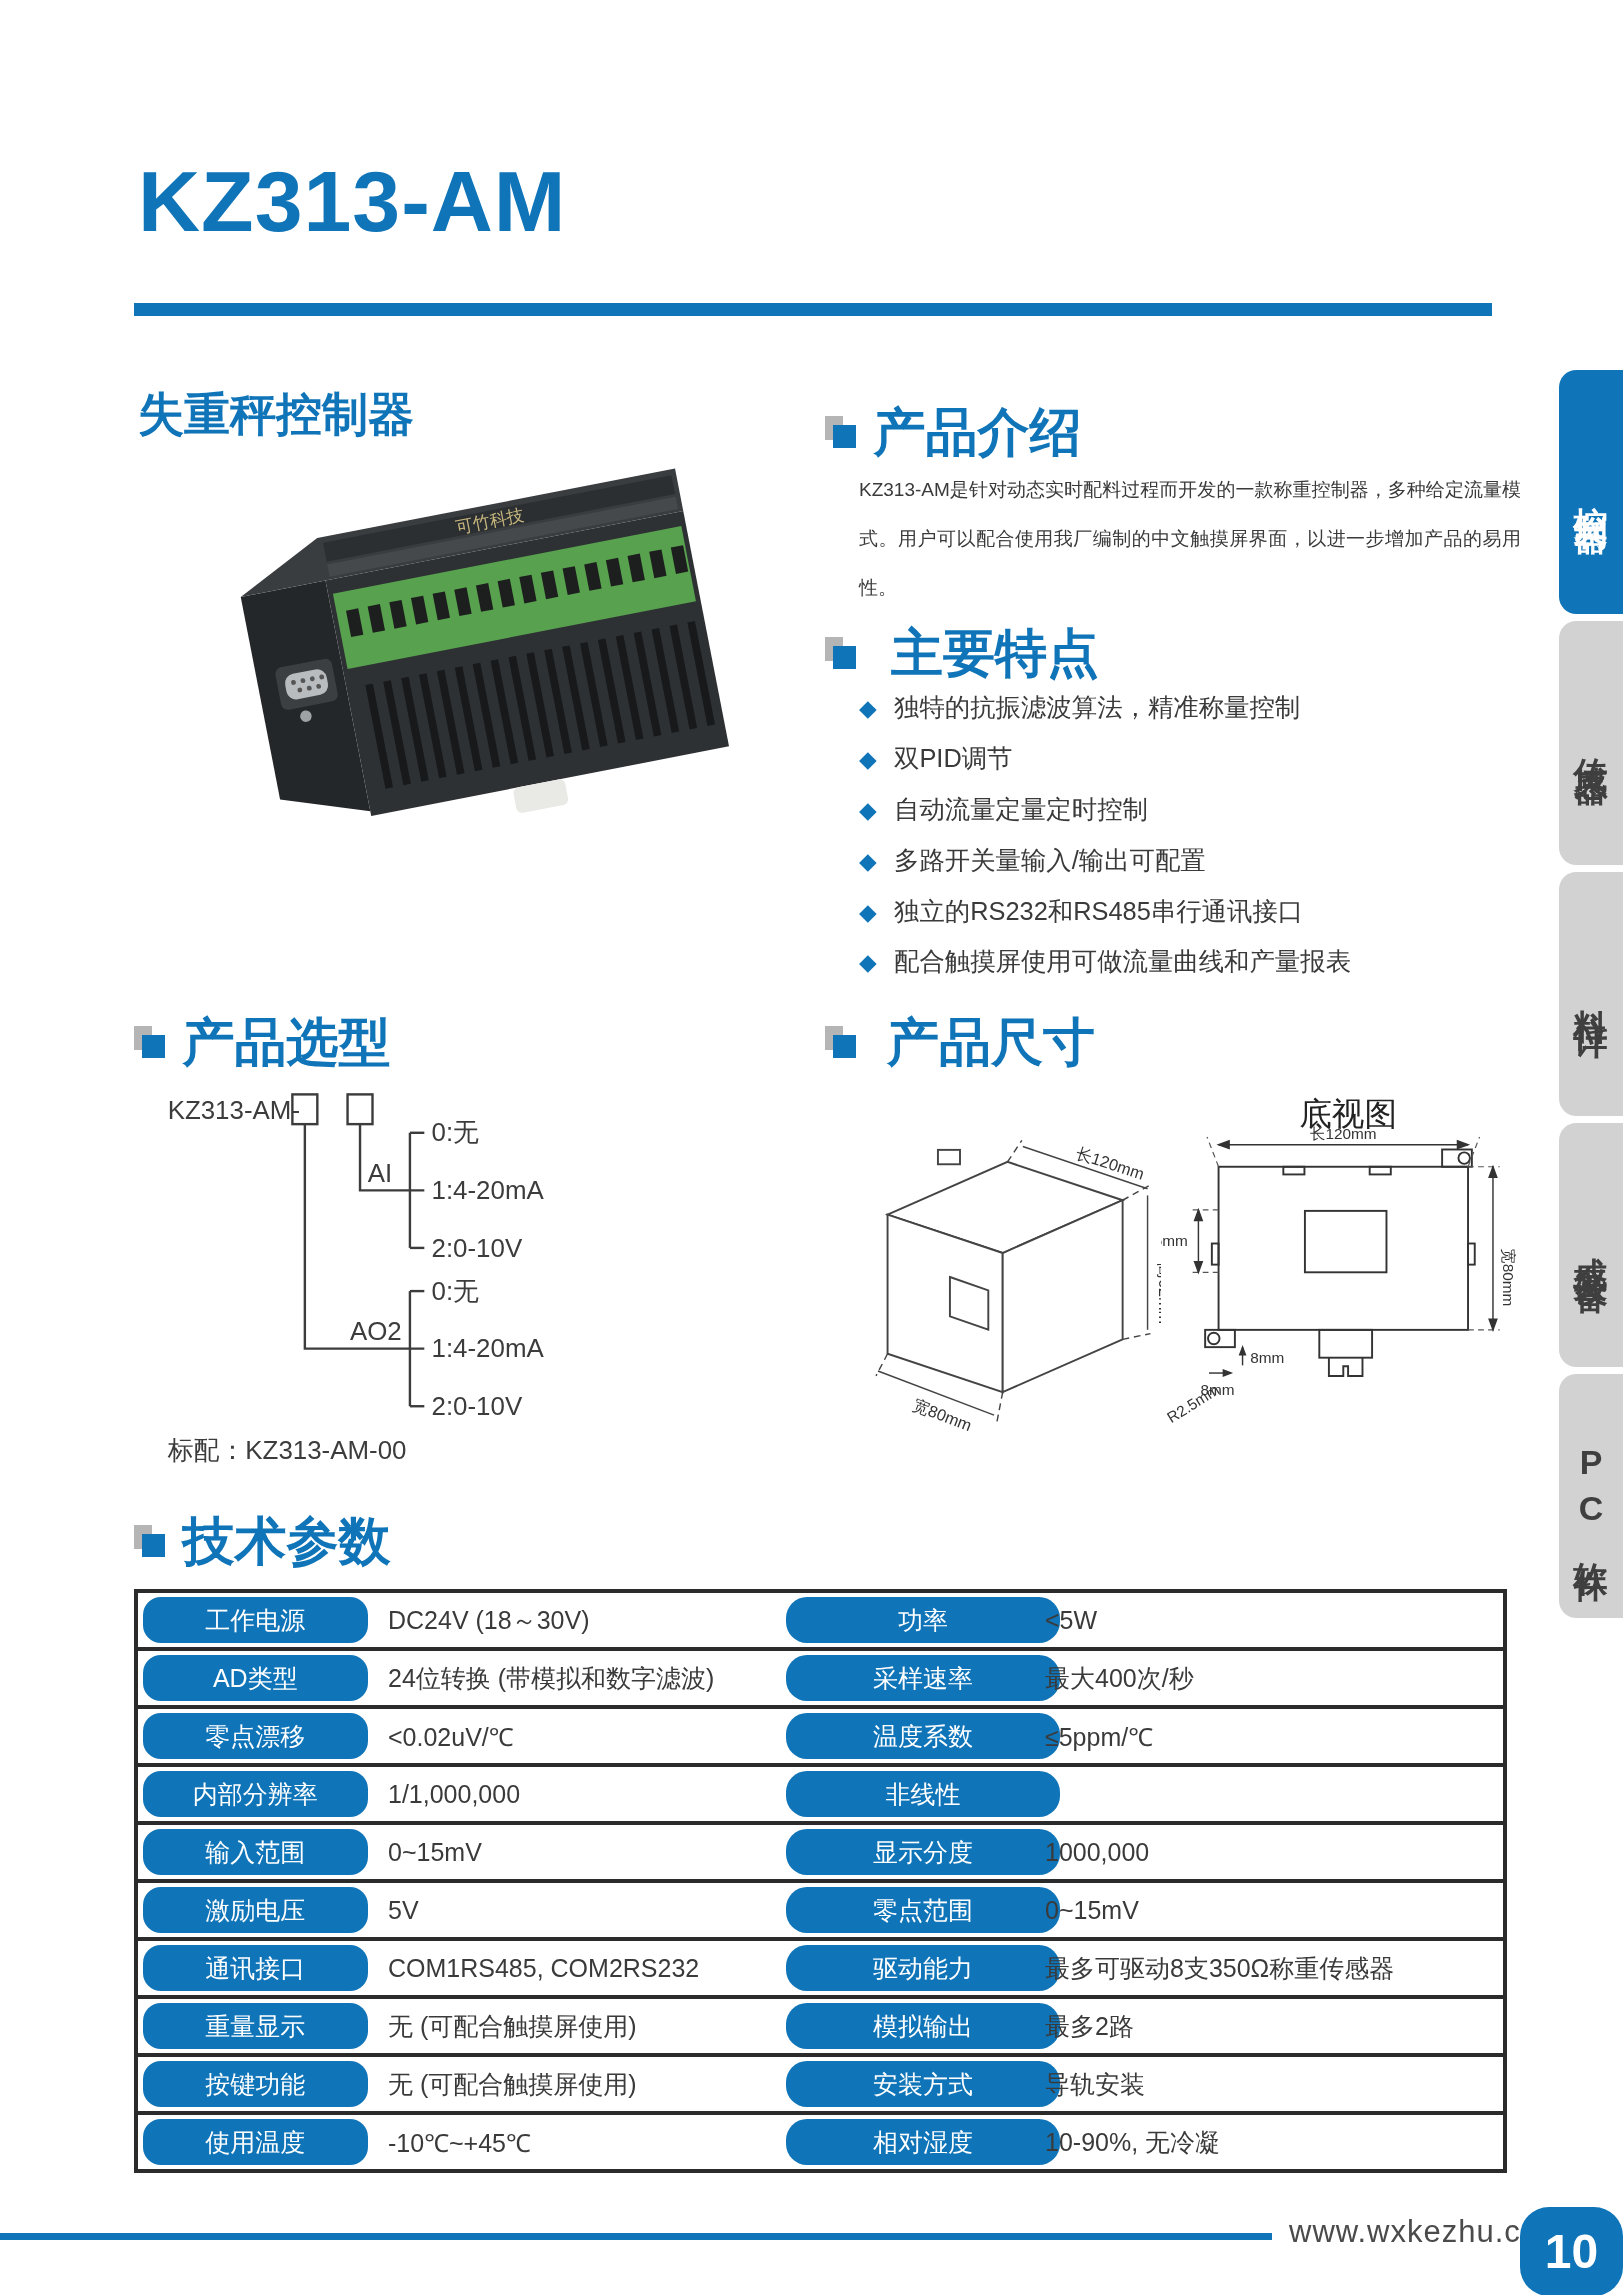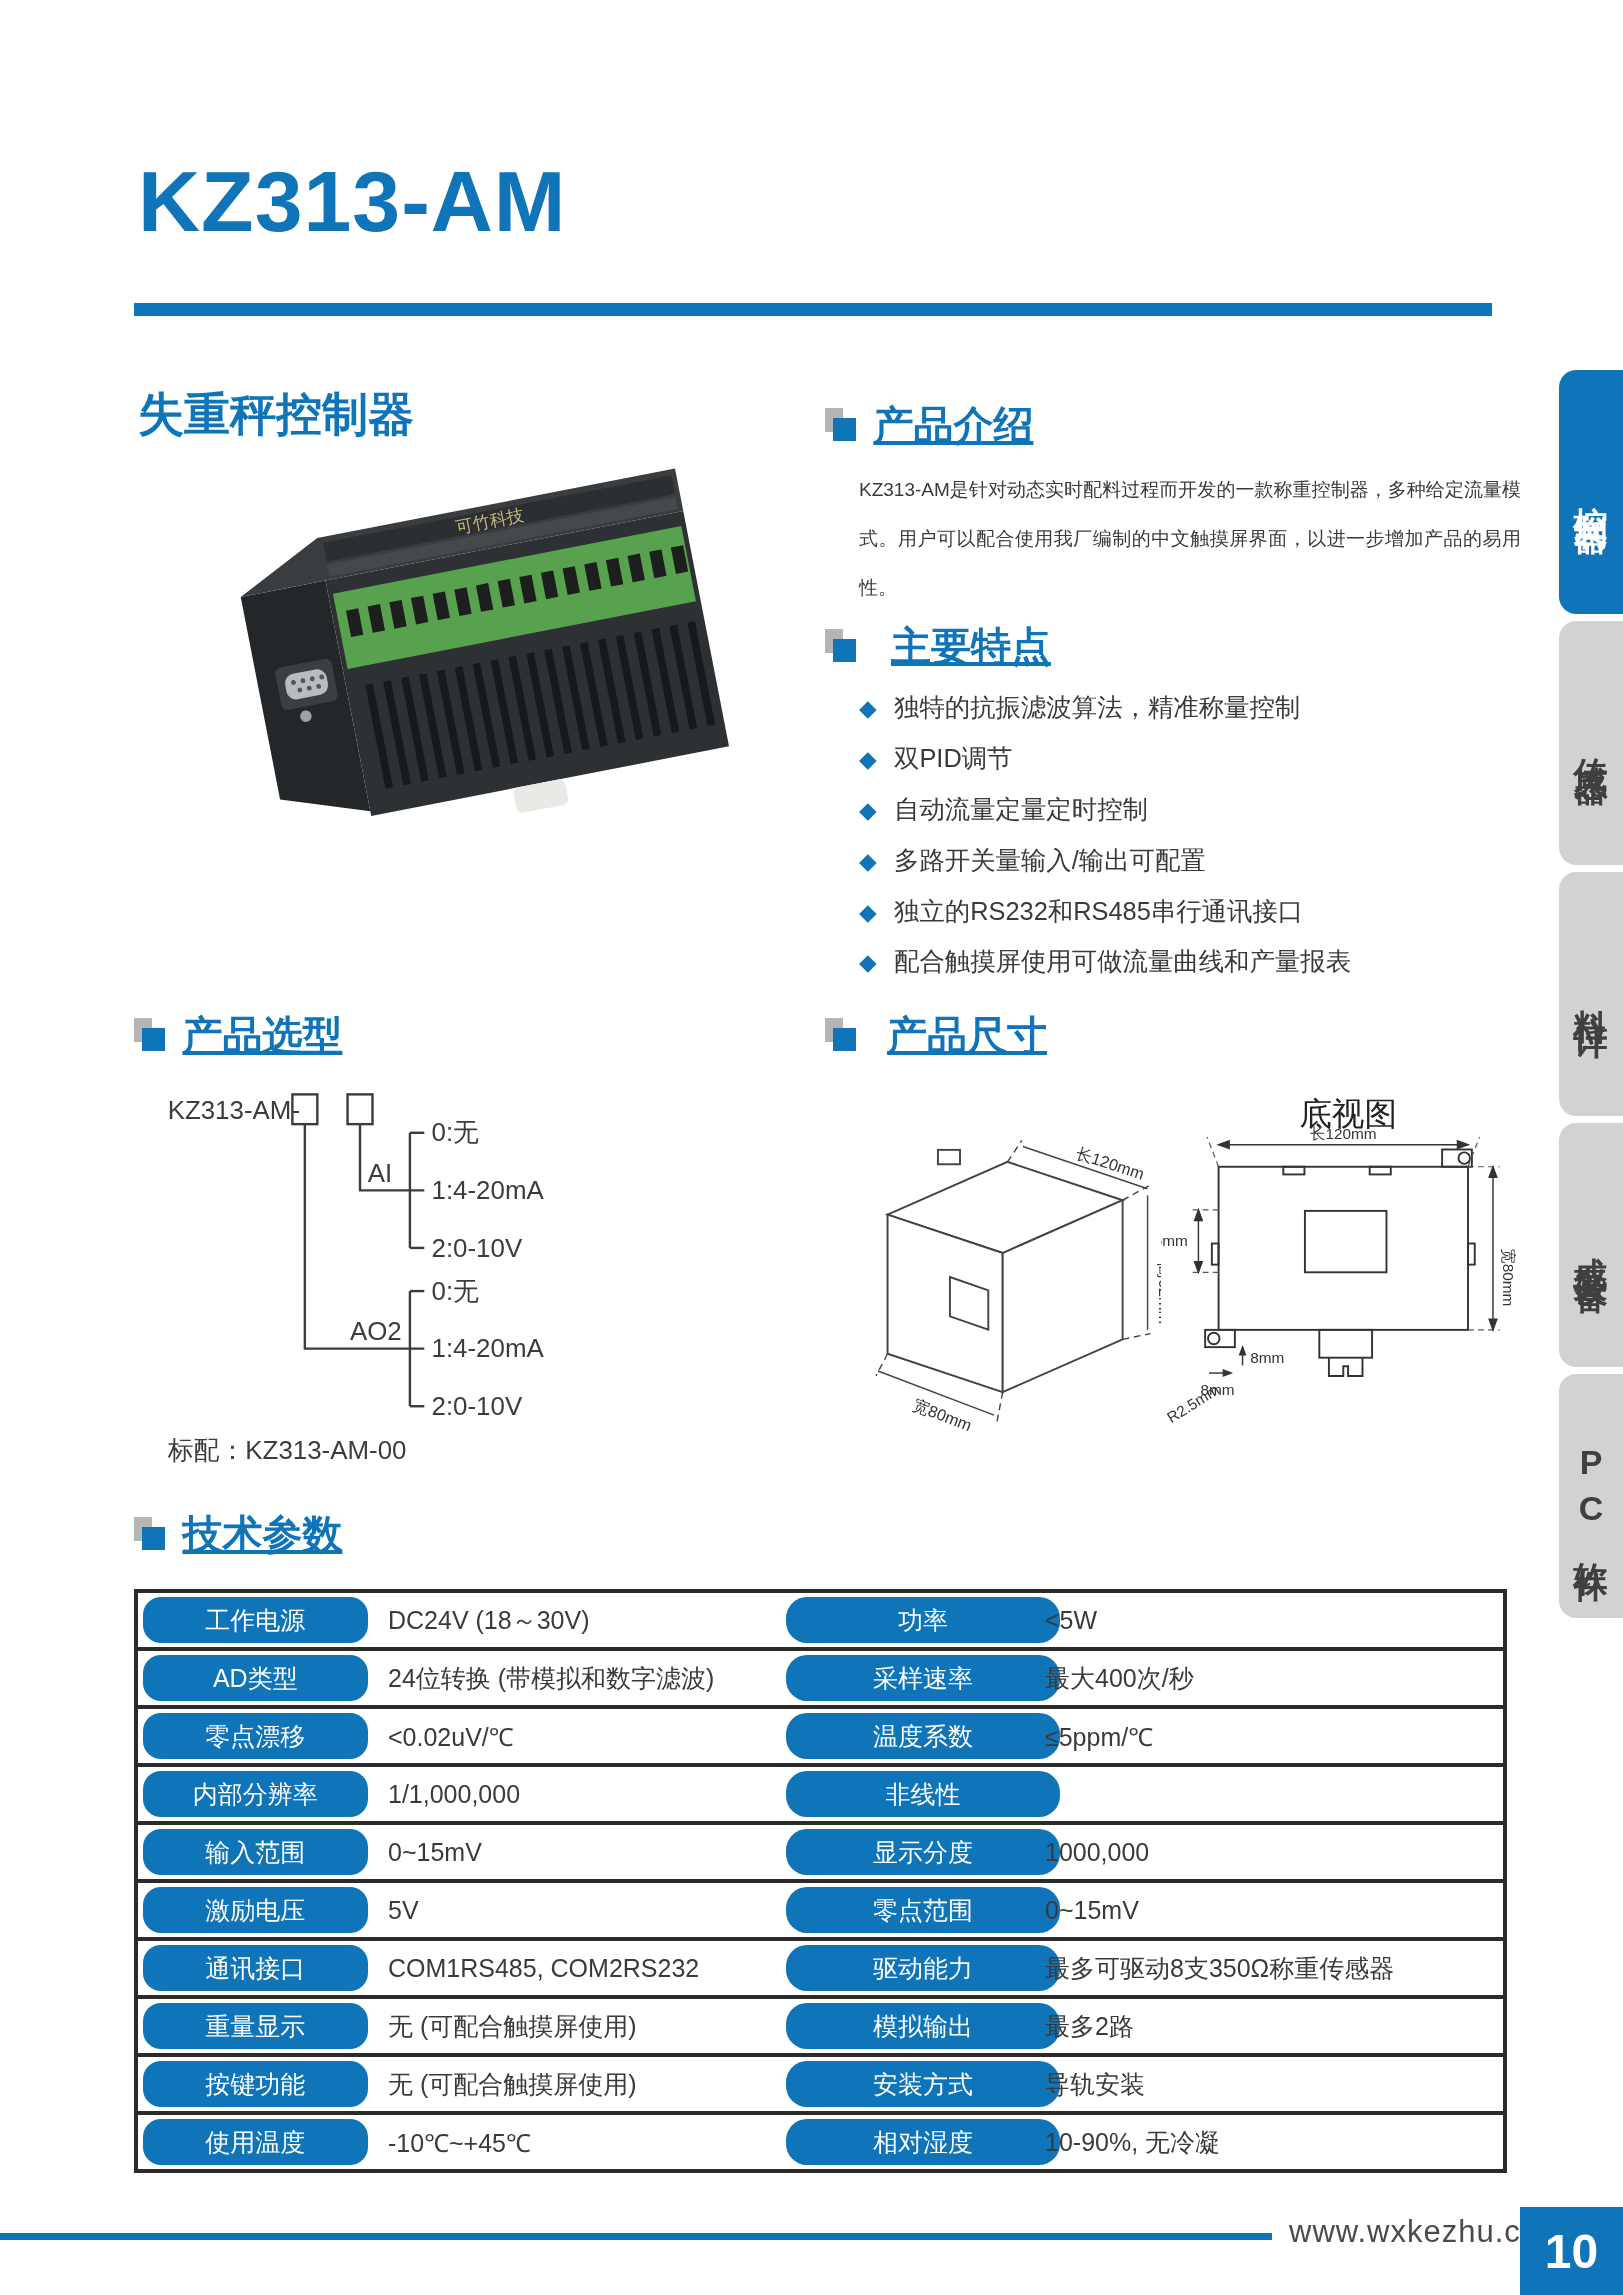--- a/index.html
+++ b/index.html
@@ -10,21 +10,21 @@
   
   .doc-title { position:absolute; left:138px; top:158px; font-size:86px; font-weight:800; color:var(--blue); letter-spacing:1px; line-height:1; }
   .title-rule { position:absolute; left:134px; top:303px; width:1358px; height:13.4px; background:var(--blue); }
   .doc-subtitle { position:absolute; left:138px; top:384px; font-size:46px; font-weight:bold; color:var(--blue); }
 
   
   .section-header { position:absolute; display:flex; align-items:center; gap:14.4px; }
   .marker { position:relative; width:34px; height:35px; flex:0 0 34px; }
   .marker .g { position:absolute; left:0; top:0; width:18px; height:24px; background:#b5b5b5; }
   .marker .b { position:absolute; left:7.7px; top:9.6px; width:23px; height:23px; background:var(--blue); }
-  .section-header .txt { font-size:40px; font-weight:bold; color:var(--blue); white-space:nowrap;text-decoration:underline; }
+  .section-header .txt { font-size:52px; font-weight:bold; color:var(--blue); white-space:nowrap; }
 
   
   .intro-body { position:absolute; left:859px; top:465px; width:662px; font-size:19px; line-height:49px; color:var(--ink); text-align:justify; }
 
   
   .feature { position:absolute; left:859px; height:34px; display:flex; align-items:center; gap:17.3px; }
   .feature .diamond { color:var(--blue); font-size:23px; line-height:1; }
   .feature .ftxt { font-size:25.4px; color:var(--ink); white-space:nowrap; }
 
   
@@ -43,21 +43,21 @@
   .cv-2 { left:907px; width:456px; }
 
   
   .side-tab { position:absolute; left:1559px; width:64px; height:244px; background:var(--tabgray); color:#3f3f3f; border-radius:17.3px 0 0 17.3px; display:flex; flex-direction:column; align-items:center; justify-content:center; }
   .side-tab.active { background:var(--blue); color:#fff; }
   .side-tab .vtxt { writing-mode:vertical-rl; text-orientation:upright; font-size:34px; font-weight:bold; letter-spacing:7.7px; }
 
   
   .footer-rule { position:absolute; left:0; top:2233px; width:1272px; height:6.7px; background:var(--blue); }
   .footer-url { position:absolute; left:1289px; top:2214px; font-size:31px; color:#4b4b4b; letter-spacing:1px; }
-  .page-badge { position:absolute; left:1520px; top:2207px; width:103px; height:89px; background:var(--blue); color:#fff; display:flex; align-items:center; justify-content:center; font-size:48px; font-weight:bold; }
+  .page-badge { position:absolute; left:1520px; top:2207px; width:103px; height:89px; background:var(--blue); color:#fff; display:flex; align-items:center; justify-content:center; font-size:48px; font-weight:bold;border-radius:29px; }
 </style>
 </head>
 <body>
 
 <div id="page">
 
   <div class="doc-title">KZ313-AM</div>
   <div class="title-rule"></div>
   <div class="doc-subtitle">失重秤控制器</div>
 

